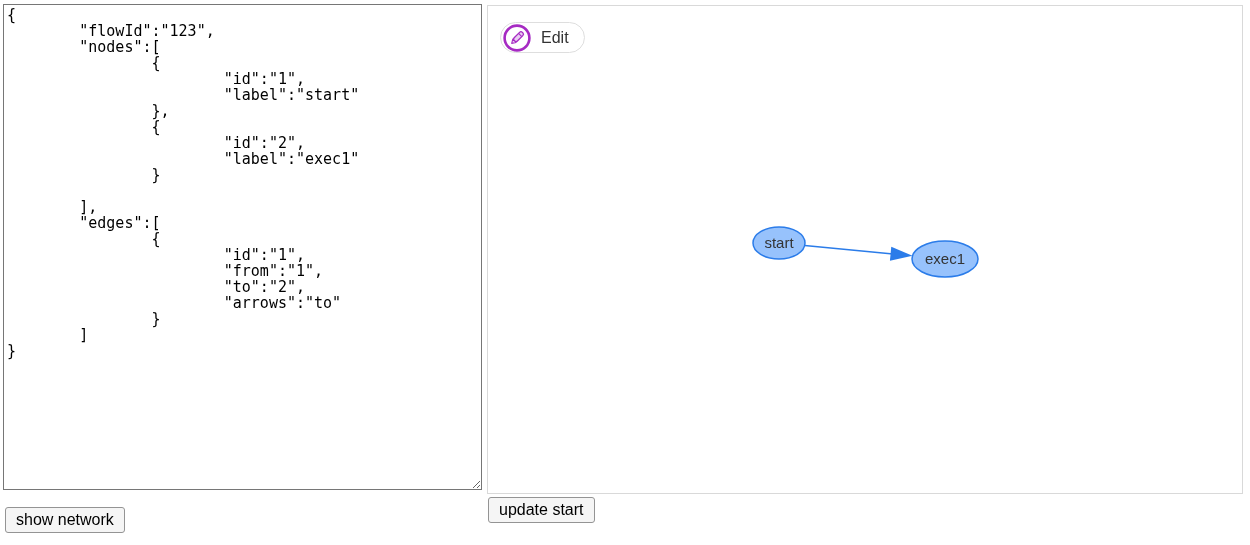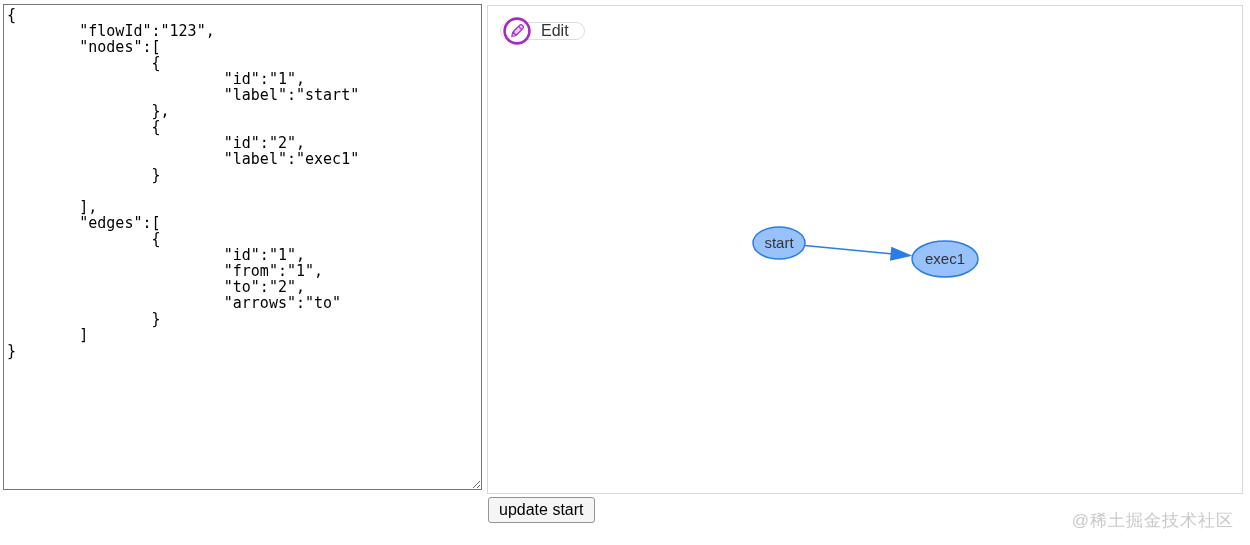--- a/index.html
+++ b/index.html
@@ -28,21 +28,21 @@
 
   
   .network-panel {
     position: absolute; left: 487px; top: 5px;
     width: 756px; height: 489px;
     border: 1px solid #d9d9d9;
     background: #ffffff;
   }
   .edit-button {
     position: absolute; left: 12px; top: 16px;
-    height: 18px; min-width: 81px;
+    height: 31px; min-width: 81px;
     display: inline-flex; align-items: center;
     gap: 9px; padding: 0 15px 0 1px;
     background: #ffffff;
     border: 1px solid #dedede;
     border-radius: 16px;
     cursor: pointer;
   }
   .edit-button .icon-wrap { width: 30px; height: 30px; display: block; }
   .edit-button .edit-label { font-size: 16px; color: #333333; }
 
@@ -120,17 +120,17 @@
             <rect x="12.8" y="7.2" width="4.6" height="11.6" rx="2" fill="#e9cdf2" stroke="#a62bc3" stroke-width="1.3"></rect>
             <path d="M12.8 18.8 L17.4 18.8 L15.1 22.6 Z" fill="#e9cdf2" stroke="#a62bc3" stroke-width="1.1" stroke-linejoin="round"></path>
             <line x1="12.8" y1="10.6" x2="17.4" y2="10.6" stroke="#a62bc3" stroke-width="1.1"></line>
           </g>
         </svg>
       </span>
       <span class="edit-label">Edit</span>
     </div>
   </div>
 
+  <button class="ctl btn-show-network" type="button">show network</button>
 
   <button class="ctl btn-update-json" type="button">update start</button>
 
-  <div class="watermark">@稀土掘金技术社区</div>
 </div>
 
 </body></html>

